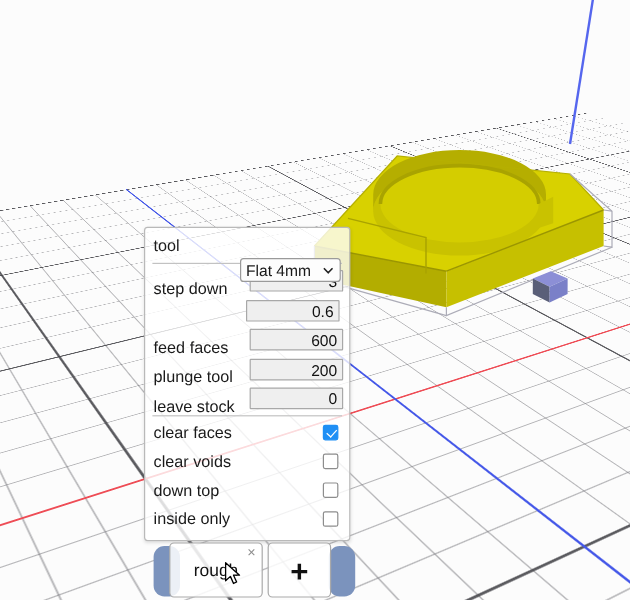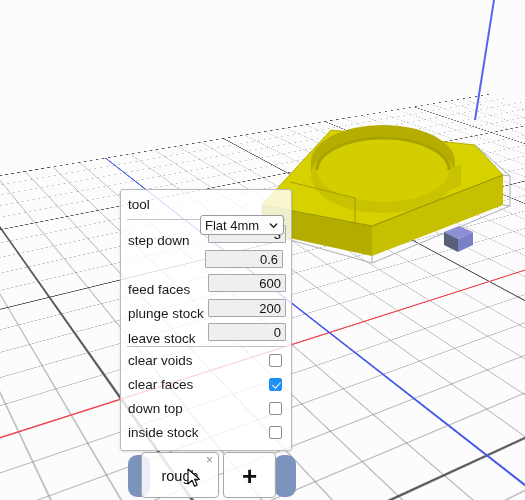--- a/index.html
+++ b/index.html
@@ -363,51 +363,51 @@
         <div class="prow numrow">
           <span class="spacer"></span>
           <div class="numinput">0.6</div>
         </div>
         <div class="prow numrow">
           <span class="lbl">feed faces</span>
           <span class="spacer"></span>
           <div class="numinput">600</div>
         </div>
         <div class="prow numrow">
-          <span class="lbl">plunge stock</span>
+          <span class="lbl">plunge tool</span>
           <span class="spacer"></span>
           <div class="numinput">200</div>
         </div>
         <div class="prow numrow">
           <span class="lbl">leave stock</span>
           <span class="spacer"></span>
           <div class="numinput">0</div>
         </div>
       </div>
 
     <div class="divider"></div>
 
     <div id="checkbox-rows">
         <div class="prow cbrow">
+          <span class="lbl">clear faces</span>
+          <span class="spacer"></span>
+          <span class="cbox on"></span>
+        </div>
+        <div class="prow cbrow">
           <span class="lbl">clear voids</span>
           <span class="spacer"></span>
           <span class="cbox"></span>
-        </div>
-        <div class="prow cbrow">
-          <span class="lbl">clear faces</span>
-          <span class="spacer"></span>
-          <span class="cbox on"></span>
         </div>
         <div class="prow cbrow">
           <span class="lbl">down top</span>
           <span class="spacer"></span>
           <span class="cbox"></span>
         </div>
         <div class="prow cbrow">
-          <span class="lbl">inside stock</span>
+          <span class="lbl">inside only</span>
           <span class="spacer"></span>
           <span class="cbox"></span>
         </div>
       </div>
 
     <div style="height:5px"></div>
   </div>
 
   <div id="tabstrip">
     <div class="strip-end" id="strip-left"></div>

